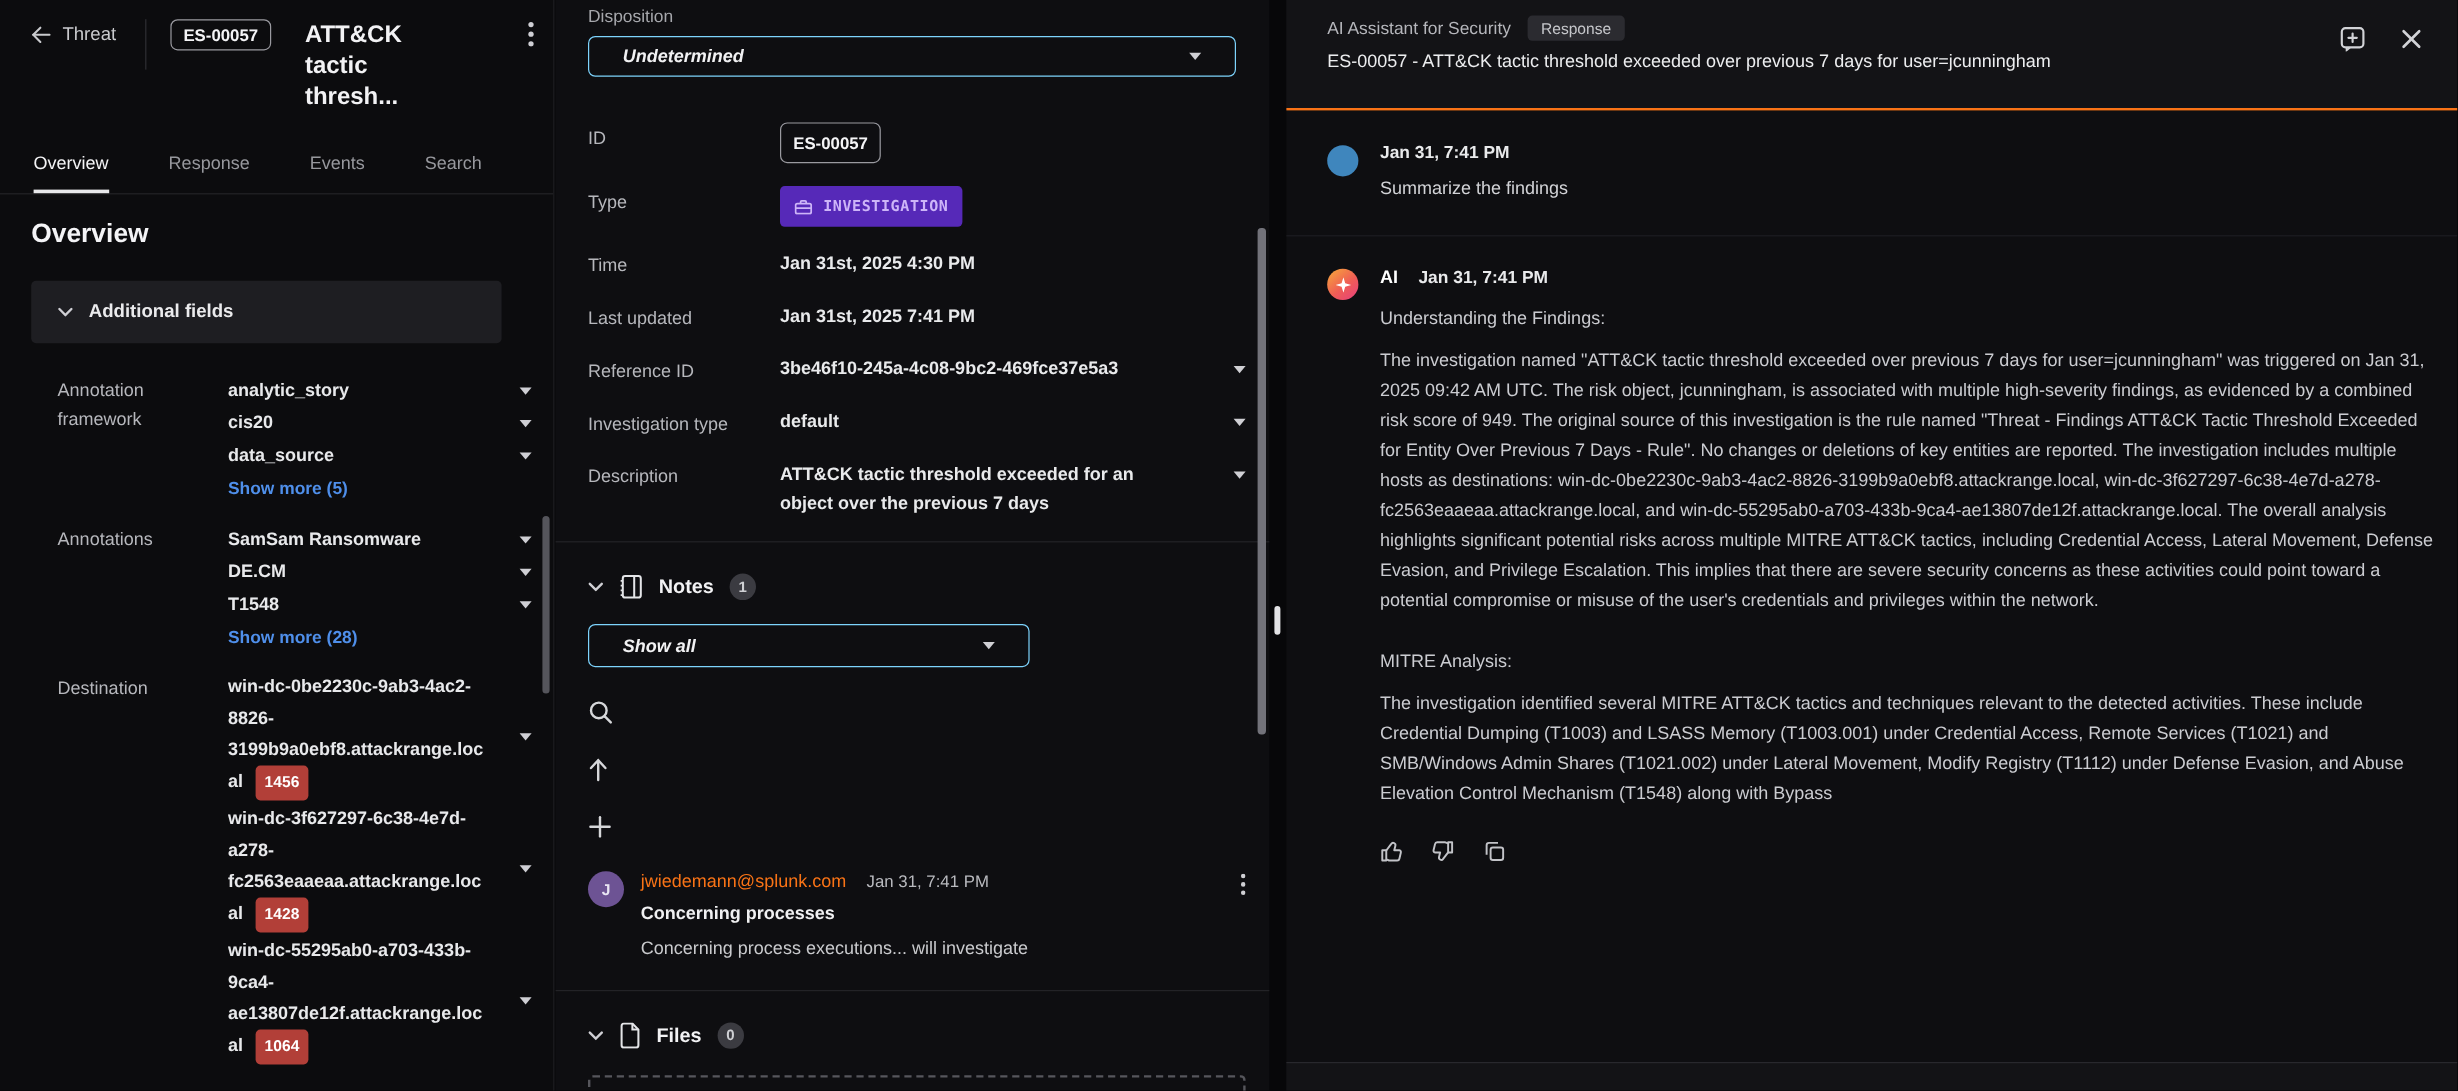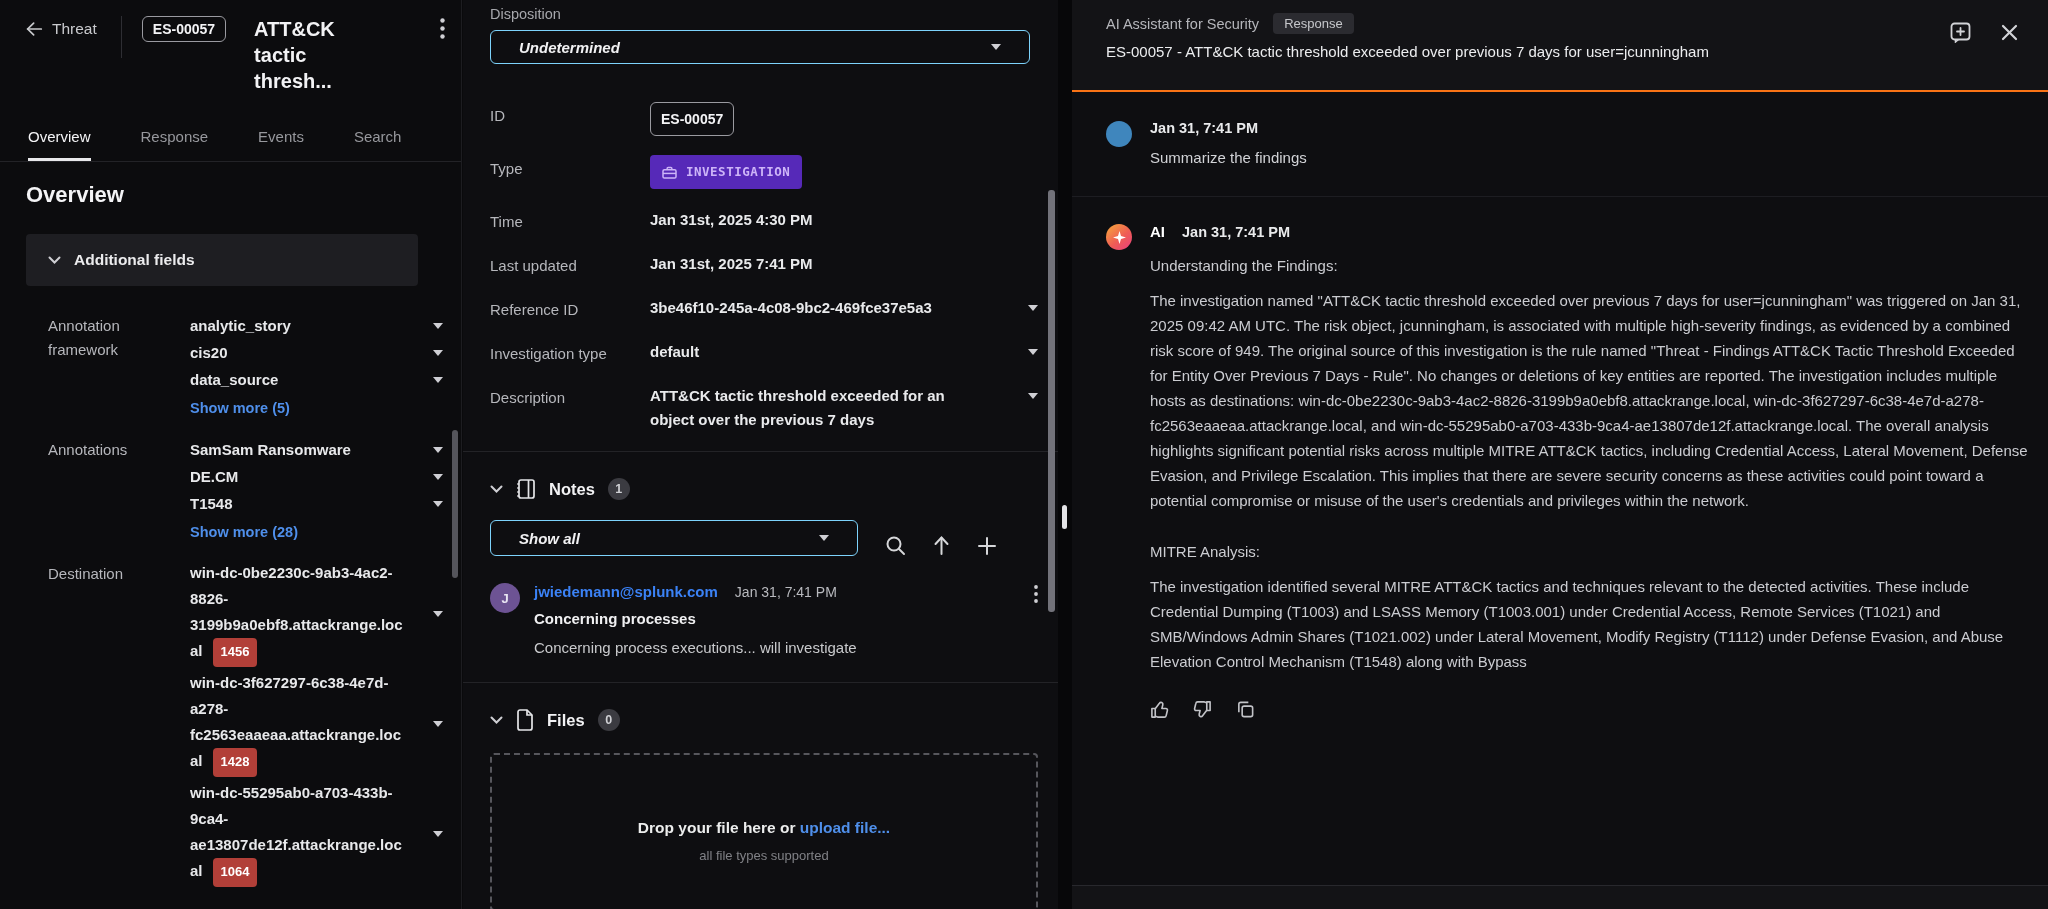--- a/index.html
+++ b/index.html
@@ -50,26 +50,26 @@
   .m-row { display:flex; align-items:flex-start; margin-bottom:19px; }
   .m-label { width:160px; flex:none; color:#b6b7bc; line-height:22px; padding-top:3px; }
   .m-val { flex:1; display:flex; align-items:flex-start; font-weight:600; color:#e9eaec; line-height:24px; }
   .m-val .caret { margin-left:auto; margin-top:9px; }
   .m-val .wrap { max-width:335px; }
   .type-badge { display:inline-flex; align-items:center; gap:9px; background:#5629b8; color:#cdb5f8; font-family:"DejaVu Sans Mono", monospace; font-size:12.5px; letter-spacing:0.5px; padding:5px 12px; border-radius:4px; font-weight:700; }
   .mid-div { height:1px; background:#232327; margin:8px 0 0 -27px; width:595px; }
   .section-head { display:flex; align-items:center; gap:13px; margin-top:26px; }
   .sh-title { font-size:16.5px; font-weight:700; color:#f2f2f4; }
   .pill { min-width:22px; height:22px; border-radius:11px; background:#3b3b41; color:#cfd0d4; font-size:12.5px; font-weight:700; display:flex; align-items:center; justify-content:center; padding:0 7px; }
-  .filter-row { display:flex; align-items:flex-end; gap:27px; margin-top:20px; }
+  .filter-row { display:flex; align-items:flex-start; gap:27px; margin-top:20px;flex-direction:column; }
   .show-all { width:368px; height:36px; }
   .note { position:relative; margin-top:27px; padding-left:44px; width:548px; }
   .note-avatar { position:absolute; left:0; top:0; width:30px; height:30px; border-radius:50%; background:#6d5394; color:#e9e5f3; font-size:13px; font-weight:700; display:flex; align-items:center; justify-content:center; }
   .note-head { display:flex; align-items:baseline; gap:17px; }
-  .note-author { font-weight:700; color:#3b82f6; }
+  .note-author { font-weight:400; color:#f97316; }
   .note-time { color:#b9babf; font-size:14px; }
   .note-kebab { position:absolute; right:0; top:2px; }
   .note-title { font-weight:700; margin-top:10px; color:#f0f0f2; }
   .note-body { margin-top:12px; color:#c9cacd; }
   .dropzone { margin-top:22px; width:548px; height:158px; border:2px dashed #56565c; border-radius:4px; text-align:center; padding-top:64px; }
   .drop-line { font-weight:700; font-size:15.5px; color:#eceded; }
   .drop-link { color:#4f8fea; text-decoration:none; }
   .drop-hint { margin-top:11px; color:#808186; font-size:13px; }
   .mthumb { position:absolute; right:3px; top:190px; width:7px; height:422px; border-radius:3px; background:#72727a; }
 

